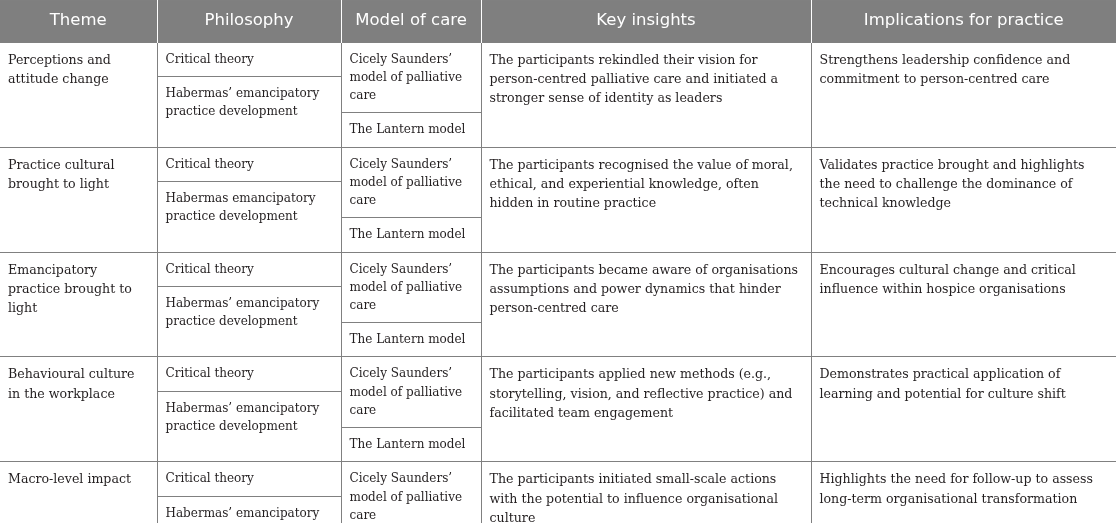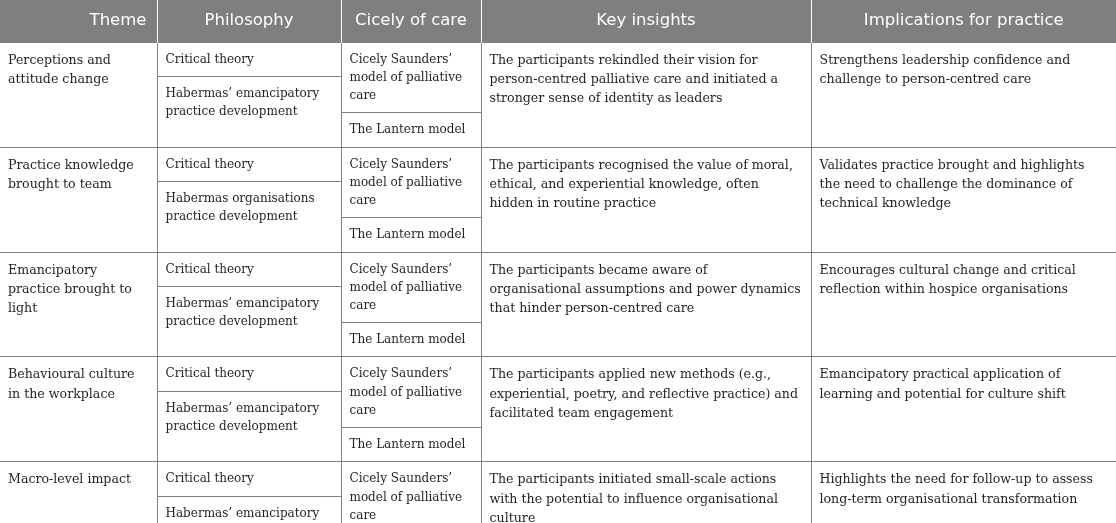--- a/index.html
+++ b/index.html
@@ -33,21 +33,21 @@
     background: #7f7f7f;
     color: #ffffff;
     font-weight: normal;
     font-family: "DejaVu Sans", sans-serif;
     font-size: 16.5px;
     line-height: 1.25;
     padding: 9px 10px 11px 10px;
     vertical-align: middle;
     border-right: 1px solid #ffffff;
     border-left: none;
-    text-align: right;
+    text-align: center;
   }
   thead th.center {
     text-align: center;
     margin-left: 33px;
   }
   thead th:last-child {
     border-right: none;
     text-align: center;
   }
 
@@ -97,81 +97,81 @@
       <col class="c0">
         <col class="c1">
         <col class="c2">
         <col class="c3">
         <col class="c4">
     </colgroup>
     <thead>
       <tr>
         <th>Theme</th>
         <th class="center">Philosophy</th>
-        <th class="center">Cicely of care</th>
+        <th class="center">Model of care</th>
         <th class="center">Key insights</th>
         <th class="center">Implications for practice</th>
       </tr>
     </thead>
     <tbody>
 
       <tr class="r0 group-start">
         <td>Perceptions and attitude change</td>
         <td class="stack">
           <div class="sub a">Critical theory</div>
           <div class="sub b">Habermas’ emancipatory practice development</div>
         </td>
         <td class="stack model">
           <div class="sub model-main">Cicely Saunders’ model of palliative care</div>
           <div class="sub">The Lantern model</div>
         </td>
         <td>The participants rekindled their vision for person-centred palliative care and initiated a stronger sense of identity as leaders</td>
-        <td>Strengthens leadership confidence and challenge to person-centred care</td>
+        <td>Strengthens leadership confidence and commitment to person-centred care</td>
       </tr>
 
       <tr class="r1 group-start">
-        <td>Practice knowledge brought to team</td>
+        <td>Practice cultural brought to light</td>
         <td class="stack">
           <div class="sub a">Critical theory</div>
-          <div class="sub b">Habermas organisations practice development</div>
+          <div class="sub b">Habermas emancipatory practice development</div>
         </td>
         <td class="stack model">
           <div class="sub model-main">Cicely Saunders’ model of palliative care</div>
           <div class="sub">The Lantern model</div>
         </td>
         <td>The participants recognised the value of moral, ethical, and experiential knowledge, often hidden in routine practice</td>
         <td>Validates practice brought and highlights the need to challenge the dominance of technical knowledge</td>
       </tr>
 
       <tr class="r2 group-start">
         <td>Emancipatory practice brought to light</td>
         <td class="stack">
           <div class="sub a">Critical theory</div>
           <div class="sub b">Habermas’ emancipatory practice development</div>
         </td>
         <td class="stack model">
           <div class="sub model-main">Cicely Saunders’ model of palliative care</div>
           <div class="sub">The Lantern model</div>
         </td>
-        <td>The participants became aware of organisational assumptions and power dynamics that hinder person-centred care</td>
-        <td>Encourages cultural change and critical reflection within hospice organisations</td>
+        <td>The participants became aware of organisations assumptions and power dynamics that hinder person-centred care</td>
+        <td>Encourages cultural change and critical influence within hospice organisations</td>
       </tr>
 
       <tr class="r3 group-start">
         <td>Behavioural culture in the workplace</td>
         <td class="stack">
           <div class="sub a">Critical theory</div>
           <div class="sub b">Habermas’ emancipatory practice development</div>
         </td>
         <td class="stack model">
           <div class="sub model-main">Cicely Saunders’ model of palliative care</div>
           <div class="sub">The Lantern model</div>
         </td>
-        <td>The participants applied new methods (e.g., experiential, poetry, and reflective practice) and facilitated team engagement</td>
-        <td>Emancipatory practical application of learning and potential for culture shift</td>
+        <td>The participants applied new methods (e.g., storytelling, vision, and reflective practice) and facilitated team engagement</td>
+        <td>Demonstrates practical application of learning and potential for culture shift</td>
       </tr>
 
       <tr class="r4 group-start">
         <td>Macro-level impact</td>
         <td class="stack">
           <div class="sub a">Critical theory</div>
           <div class="sub b">Habermas’ emancipatory practice development</div>
         </td>
         <td class="stack model">
           <div class="sub model-main">Cicely Saunders’ model of palliative care</div>

